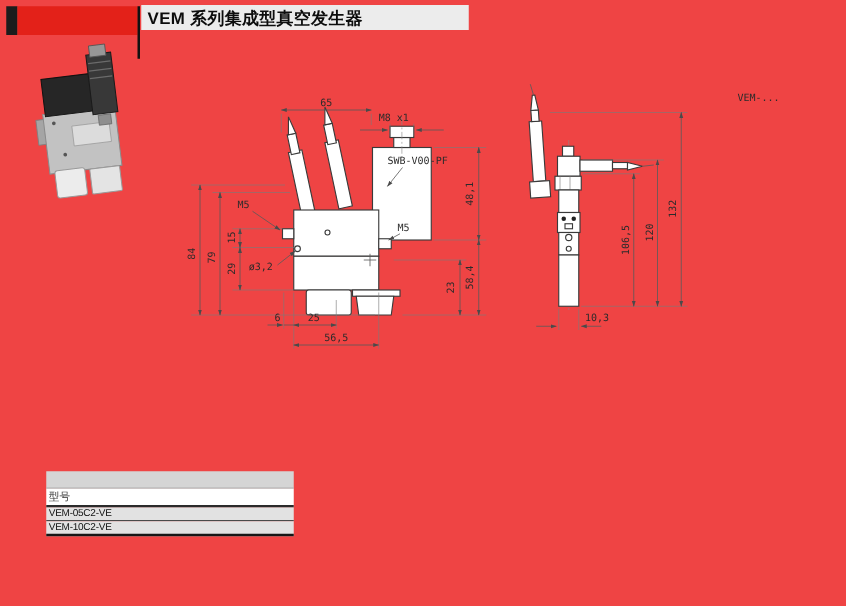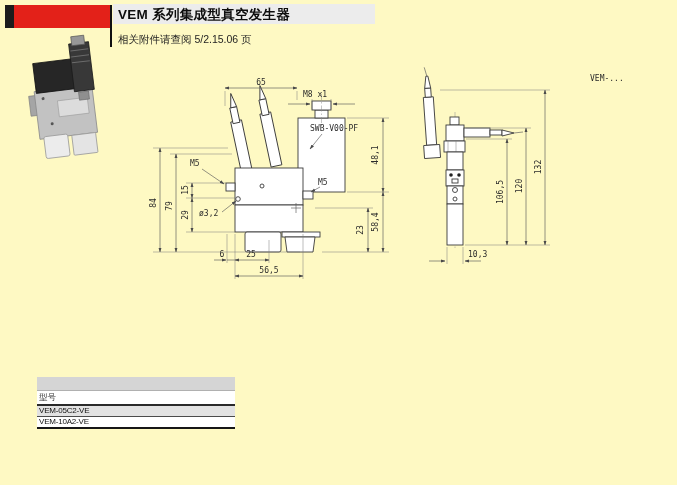--- a/index.html
+++ b/index.html
@@ -1,16 +1,16 @@
 <!DOCTYPE html>
 <html><head>
 <meta charset="utf-8">
 <style>
   html,body{margin:0;padding:0;background:#fff;}
-  .page{position:relative;width:677px;height:485px;background:#fef9c3;overflow:hidden;
+  .page{position:relative;width:677px;height:485px;background:#ef4444;overflow:hidden;
         font-family:"Liberation Sans",sans-serif;}
   
   .logo-black{position:absolute;left:5px;top:5px;width:9px;height:23px;background:#1c1c1c;}
   .logo-red{position:absolute;left:14px;top:5px;width:96px;height:23px;}
   .vline{position:absolute;left:110px;top:5px;width:2px;height:42px;background:#111;}
   .title-band{position:absolute;left:113px;top:4px;width:262px;height:20px;background:#ececec;}
   .title{position:absolute;left:118px;top:6px;margin:0;font-size:13.5px;font-weight:bold;
          color:#0d0d0d;letter-spacing:0.3px;}
   .subtitle{position:absolute;left:118px;top:33px;font-size:10.5px;color:#1f1f1f;}
   
@@ -33,21 +33,20 @@
 </head>
 <body>
 
 <div class="page">
 
   <div class="logo-black"></div>
   <div class="logo-red" style="background:#e32119;"></div>
   <div class="vline"></div>
   <div class="title-band"></div>
   <h1 class="title">VEM 系列集成型真空发生器</h1>
-  <div class="subtitle">相关附件请查阅 5/2.15.06 页</div>
 
   <svg class="draw" width="677" height="485" viewBox="0 0 677 485">
     <defs>
       <marker id="ar" viewBox="0 0 10 10" refX="9" refY="5" markerWidth="7.5" markerHeight="7.5" orient="auto-start-reverse">
         <path d="M0,1.8 L10,5 L0,8.2 z" fill="#4a4a4a"></path>
       </marker>
     </defs>
 
     <g transform="rotate(-7 65 105)">
       <rect x="30" y="92" width="8" height="20" fill="#a5a5a5" stroke="#808080" stroke-width="0.7"></rect>
@@ -206,16 +205,16 @@
       <text x="468" y="257">10,3</text>
 
       <text x="590" y="81">VEM-...</text>
     </g>
   </svg>
 
   <div class="models">
     <div class="t-band"></div>
     <div class="t-head">型号</div>
     <div class="t-row shade">VEM-05C2-VE</div>
-    <div class="t-row">VEM-10A2-VE</div>
+    <div class="t-row shade">VEM-10C2-VE</div>
   </div>
 
 </div>
 
 </body></html>

